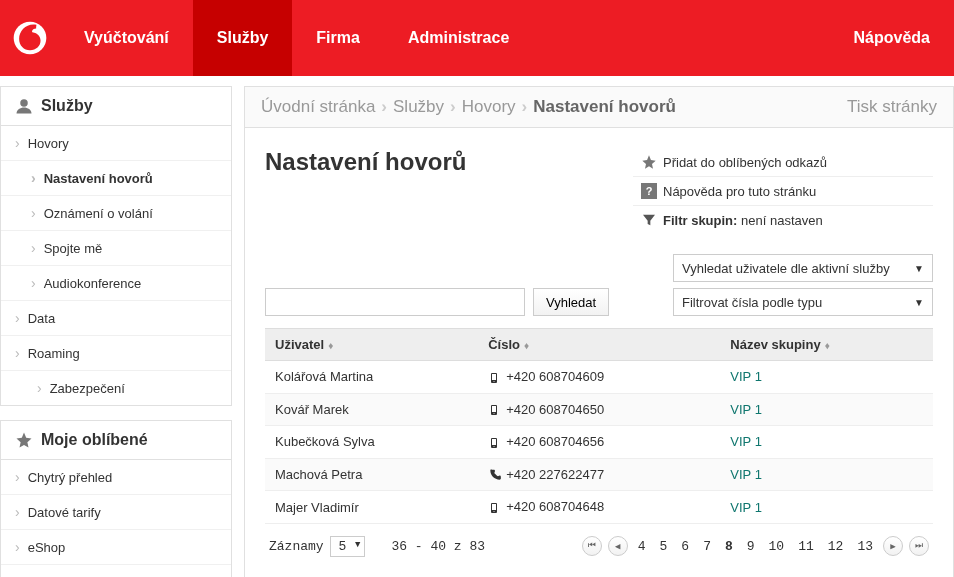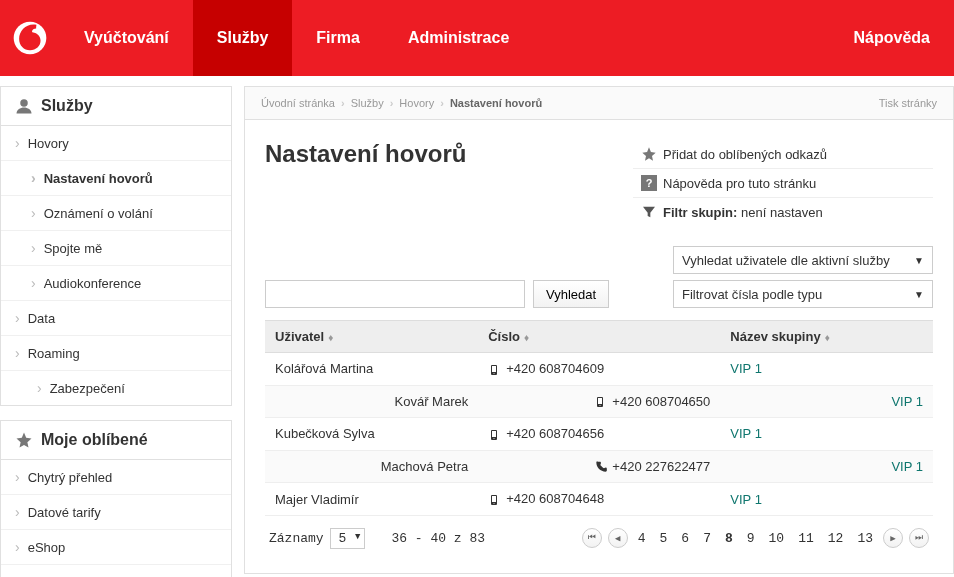--- a/index.html
+++ b/index.html
@@ -23,21 +23,21 @@
   .sidepanel-hd .ico { width: 18px; height: 18px; }
   .sideitem { padding: 9px 14px; border-bottom: 1px solid #f0f0f0; cursor: pointer; color: #333; }
   .sideitem:last-child { border-bottom: none; padding-left: 36px; }
   .sideitem::before { content: "›"; color: #bbb; margin-right: 8px; font-size: 14px; }
   .subitem { padding: 9px 14px 9px 30px; border-bottom: 1px solid #f0f0f0; cursor: pointer; color: #333; }
   .subitem::before { content: "›"; color: #bbb; margin-right: 8px; font-size: 14px; }
   .subitem.selected { font-weight: bold; }
 
   
   .main { flex: 1; border: 1px solid #e0e0e0; }
-  .crumbs { display: flex; align-items: flex-end; padding: 10px 16px; background: #fafafa; border-bottom: 1px solid #e0e0e0; color: #999; font-size: 11px; }
+  .crumbs { display: flex; align-items: flex-end; padding: 10px 16px; background: #fafafa; border-bottom: 1px solid #e0e0e0; color: #999; font-size: 17px; }
   .crumbs a { color: #999; text-decoration: none; }
   .crumbs .sep { margin: 0 6px; color: #ccc; font-weight: bold; }
   .crumbs .cur { font-weight: bold; color: #666; }
   .crumbs .right { margin-left: auto; cursor: pointer; }
   
   .content { padding: 20px; }
   .titlerow { display: flex; align-items: flex-start; margin-bottom: 20px; }
   .titlerow h1 { font-size: 24px; font-weight: bold; }
   .page-actions { margin-left: auto; width: 300px; }
   .pact { display: flex; align-items: center; gap: 6px; padding: 6px 8px; cursor: pointer; font-size: 13px; }
@@ -50,21 +50,21 @@
   .searchrow input[type=text] { width: 260px; height: 28px; border: 1px solid #ccc; padding: 0 6px; }
   .btn { height: 28px; padding: 0 12px; background: linear-gradient(#fff,#f2f2f2); border: 1px solid #ccc; cursor: pointer; font-size: 13px; }
   .selects { margin-left: auto; width: 260px; display: flex; flex-direction: column; gap: 6px; }
   .fakeselect { border: 1px solid #ccc; background: #fff; height: 28px; display: flex; align-items: center; padding: 0 8px; cursor: pointer; font-size: 13px; }
   .fakeselect::after { content: "▼"; margin-left: auto; font-size: 10px; color: #333; }
   
   table.data { width: 100%; border-collapse: collapse; }
   table.data th { background: #eee; text-align: left; padding: 8px 10px; font-size: 13px; font-weight: bold; border-bottom: 1px solid #ddd; border-top: 1px solid #ddd; cursor: pointer; }
   table.data th .sort { color: #999; font-size: 10px; margin-left: 4px; }
   table.data td { padding: 8px 10px; border-bottom: 1px solid #eee; font-size: 13px; }
-  table.data tr.odd td { background: #fafafa; text-align: right; }
+  table.data tr.odd td { background: #fafafa; }
   .grp { color: #0f766e; }
   .phoneico { display: inline-block; width: 12px; height: 14px; margin-right: 6px; vertical-align: middle; }
   
   .pager { display: flex; align-items: center; padding: 12px 4px 4px 4px; font-size: 13px; font-family: Liberation Mono, monospace; }
   .pager .sel { border: 1px solid #ccc; padding: 2px 18px 2px 8px; margin: 0 10px 0 6px; position: relative; display: inline-block; cursor: pointer; }
   .pager .sel::after { content: "▼"; position: absolute; right: 4px; top: 3px; font-size: 9px; }
   .pager .range { margin-left: 16px; }
   .pager .pages { margin-left: auto; display: flex; align-items: center; gap: 6px; }
   .pager .pbtn { width: 20px; height: 20px; border: 1px solid #ccc; border-radius: 50%; display: inline-flex; align-items: center; justify-content: center; font-size: 9px; color: #666; cursor: pointer; background: linear-gradient(#fff,#f2f2f2); }
   .pager .pnum { padding: 2px 4px; cursor: pointer; color: #333; }

